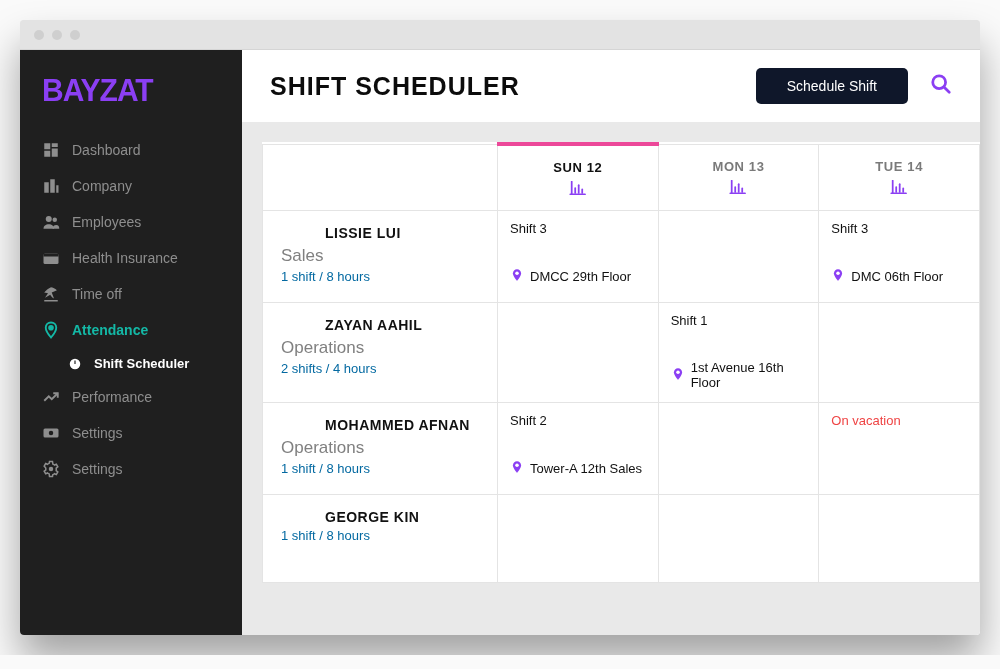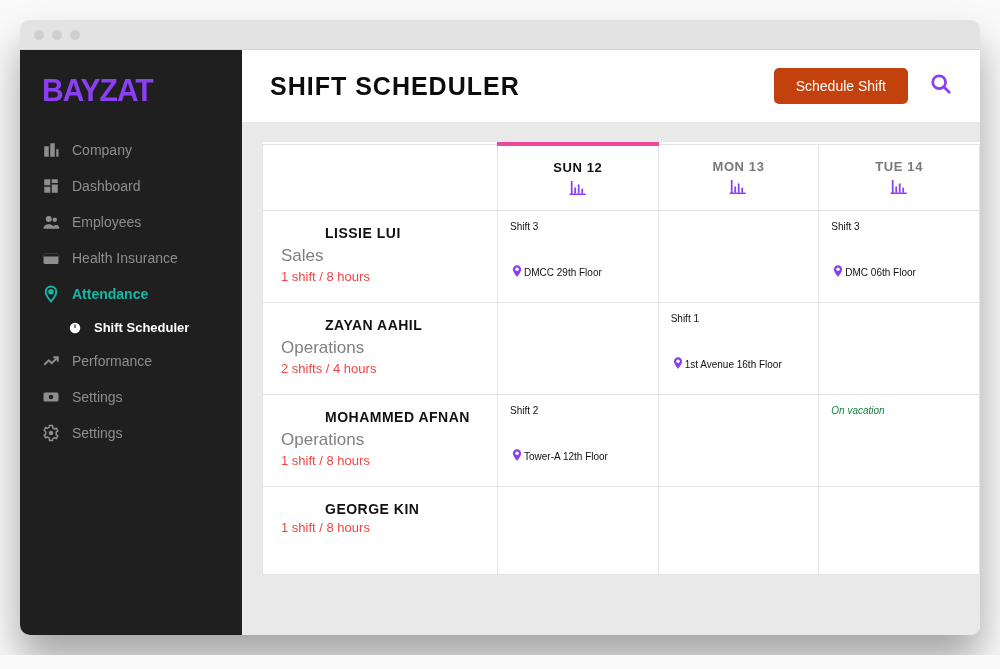--- a/index.html
+++ b/index.html
@@ -5,21 +5,21 @@
   * { box-sizing: border-box; margin: 0; padding: 0; }
   body {
     font-family: -apple-system, BlinkMacSystemFont, "Segoe UI", Helvetica, Arial, sans-serif;
     background: #fafafa;
     display: flex; justify-content: center; align-items: flex-start;
     padding: 20px;
   }
   .browser {
     width: 960px;
     background: #e9e9e9;
-    border-radius: 10px;
+    border-radius: 4px;
     box-shadow: 0 25px 40px rgba(0,0,0,0.35);
     overflow: hidden;
   }
   .chrome-bar {
     height: 30px;
     background: #e3e3e3;
     display: flex; align-items: center;
     padding: 0 14px; gap: 8px;
     border-bottom: 1px solid #d5d5d5;
   }
@@ -56,98 +56,107 @@
   
   .main { flex: 1; display: flex; flex-direction: column; background: #e9e9e9; }
   .topbar {
     height: 72px; background: #ffffff;
     display: flex; align-items: center; justify-content: space-between;
     padding: 0 28px;
   }
   .page-title { font-size: 25px; font-weight: 800; letter-spacing: 1px; color: #0c0c0c; }
   .topbar-right { display:flex; align-items:center; gap: 22px; }
   .sched-btn {
-    background: #c2410c; color: #fff; border: none; border-radius: 5px;
-    padding: 10px 22px; font-size: 14px; font-weight: 500; cursor: pointer;
+    background: #0f172a; color: #fff; border: none; border-radius: 5px;
+    padding: 10px 31px; font-size: 14px; font-weight: 500; cursor: pointer;
   }
   .search-btn { color:#8b3ff3; cursor:pointer; }
   .content { padding: 20px 0 0 20px; }
   .grid-wrap { background:#fff; }
   table.sch { border-collapse: collapse; width: 100%; table-layout: fixed; }
   table.sch th, table.sch td { border: 1px solid #e4e4e4; vertical-align: top; }
   table.sch th { font-weight: 700; font-size: 13px; letter-spacing: .6px; padding: 14px 6px 8px; text-align:center; }
   th.emp-col { width: 235px; border-left:none; }
   th.day.active { border-top: 4px solid #ec4899; }
   th.day { color:#7a7a7a; }
   th.day.active { color:#111; }
   .day-ico { display:block; margin: 6px auto 4px; color:#8b3ff3; }
   td.emp { padding: 14px 18px 18px; border-left:none;}
   .emp-name { font-size: 14px; font-weight: 800; letter-spacing: .5px; color:#111;padding-left:44px; }
   .emp-dept { font-size: 17px; color: #808080; margin-top: 5px; }
-  .emp-stat { font-size: 13px; color: #ef4444; margin-top: 3px; }
-  td.cell { padding: 10px 12px 12px; font-size: 10px; color:#111; height: 88px;}
+  .emp-stat { font-size: 13px; color: #0369a1; margin-top: 3px; }
+  td.cell { padding: 10px 12px 12px; font-size: 13px; color:#111; height: 88px;}
   .shift-name { font-weight: 500; }
-  .shift-loc { margin-top: 32px; display:flex; align-items:center; }
+  .shift-loc { margin-top: 32px; display:flex; align-items:center; gap:6px; }
   .loc-pin { color:#8b3ff3; flex:0 0 auto; }
-  .muted { color:#15803d;font-style:italic; }
+  .muted { color:#ef4444; }
 </style>
 </head>
 <body>
 
 <div class="browser">
   <div class="chrome-bar">
     <div class="chrome-dot"></div>
     <div class="chrome-dot"></div>
     <div class="chrome-dot"></div>
   </div>
   <div class="window">
 
     <aside class="sidebar">
       <div class="logo">BAYZAT</div>
       <ul class="nav" id="nav">
           <li class="nav-item">
             <span class="nav-icon">
               <svg viewBox="0 0 24 24" fill="currentColor">
-                <rect x="3" y="7" width="6" height="14"></rect>
-                <rect x="11" y="3" width="6" height="18"></rect>
-                <rect x="19" y="11" width="3" height="10"></rect>
-              </svg>
-            </span>
-            <span>Company</span>
-          </li>
-          <li class="nav-item">
-            <span class="nav-icon">
-              <svg viewBox="0 0 24 24" fill="currentColor">
                 <rect x="3" y="3" width="8" height="8"></rect>
                 <rect x="13" y="3" width="8" height="5"></rect>
                 <rect x="13" y="10" width="8" height="11"></rect>
                 <rect x="3" y="13" width="8" height="8"></rect>
               </svg>
             </span>
             <span>Dashboard</span>
           </li>
           <li class="nav-item">
             <span class="nav-icon">
               <svg viewBox="0 0 24 24" fill="currentColor">
+                <rect x="3" y="7" width="6" height="14"></rect>
+                <rect x="11" y="3" width="6" height="18"></rect>
+                <rect x="19" y="11" width="3" height="10"></rect>
+              </svg>
+            </span>
+            <span>Company</span>
+          </li>
+          <li class="nav-item">
+            <span class="nav-icon">
+              <svg viewBox="0 0 24 24" fill="currentColor">
                 <circle cx="9" cy="8" r="4"></circle>
                 <circle cx="17" cy="9" r="3"></circle>
                 <path d="M2 21c0-4 3-6 7-6s7 2 7 6"></path>
                 <path d="M14 21c0-3 2-5 5-5s4 2 4 5"></path>
               </svg>
             </span>
             <span>Employees</span>
           </li>
           <li class="nav-item">
             <span class="nav-icon">
               <svg viewBox="0 0 24 24" fill="currentColor">
                 <rect x="2" y="6" width="20" height="14" rx="2"></rect>
                 <rect x="2" y="6" width="20" height="4" fill="#1f1f1f"></rect>
               </svg>
             </span>
             <span>Health Insurance</span>
+          </li>
+          <li class="nav-item">
+            <span class="nav-icon">
+              <svg viewBox="0 0 24 24" fill="currentColor">
+                <path d="M12 3c5 1 8 4 8 4l-7 3 3 8s-3-1-5-5L4 17l4-6-5-1s4-5 9-7z"></path>
+                <line x1="3" y1="21" x2="21" y2="21" stroke="currentColor" stroke-width="2"></line>
+              </svg>
+            </span>
+            <span>Time off</span>
           </li>
           <li class="nav-item active">
             <span class="nav-icon">
               <svg viewBox="0 0 24 24" fill="none" stroke="currentColor" stroke-width="2.5">
                 <path d="M12 2C8 2 5 5 5 9c0 5 7 13 7 13s7-8 7-13c0-4-3-7-7-7z"></path>
                 <circle cx="12" cy="9" r="2.5" fill="currentColor"></circle>
               </svg>
             </span>
             <span>Attendance</span>
           </li>
@@ -296,21 +305,21 @@
                     <div class="emp-dept">Operations</div>
                     <div class="emp-stat">1 shift / 8 hours</div>
                   </td>
                   <td class="cell">
                     <div class="shift-name">Shift 2</div>
                     <div class="shift-loc">
                       <span class="loc-pin"><svg width="14" height="14" viewBox="0 0 24 24" fill="currentColor">
                           <path d="M12 2C8 2 5 5 5 9c0 5 7 13 7 13s7-8 7-13c0-4-3-7-7-7z"></path>
                           <circle cx="12" cy="9" r="3" fill="#fff"></circle>
                         </svg></span>
-                      <span>Tower-A 12th Floor</span>
+                      <span>Tower-A 12th Sales</span>
                     </div>
                   </td>
                   <td class="cell"></td>
                   <td class="cell">
                     <div class="muted">On vacation</div>
                   </td>
                 </tr>
                 <tr>
                   <td class="emp">
                     <div class="emp-name">GEORGE KIN</div>

